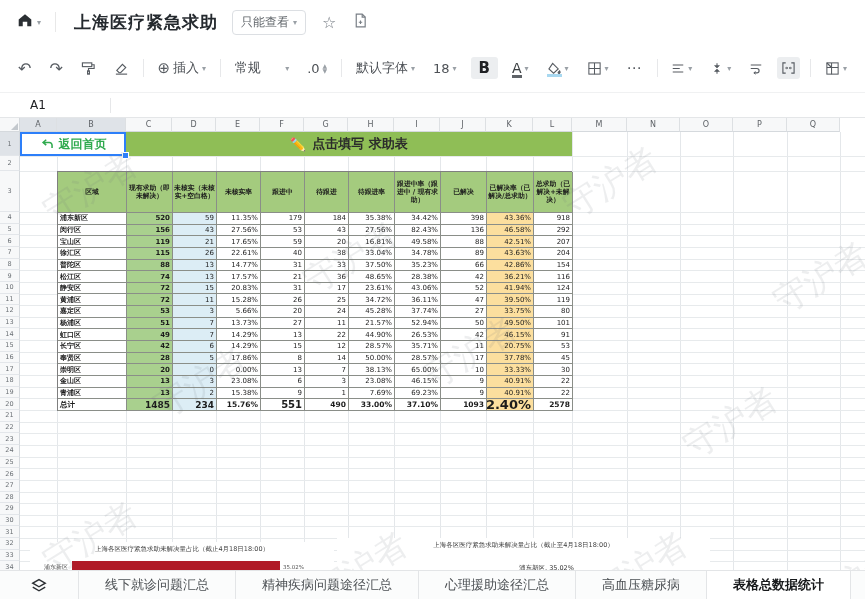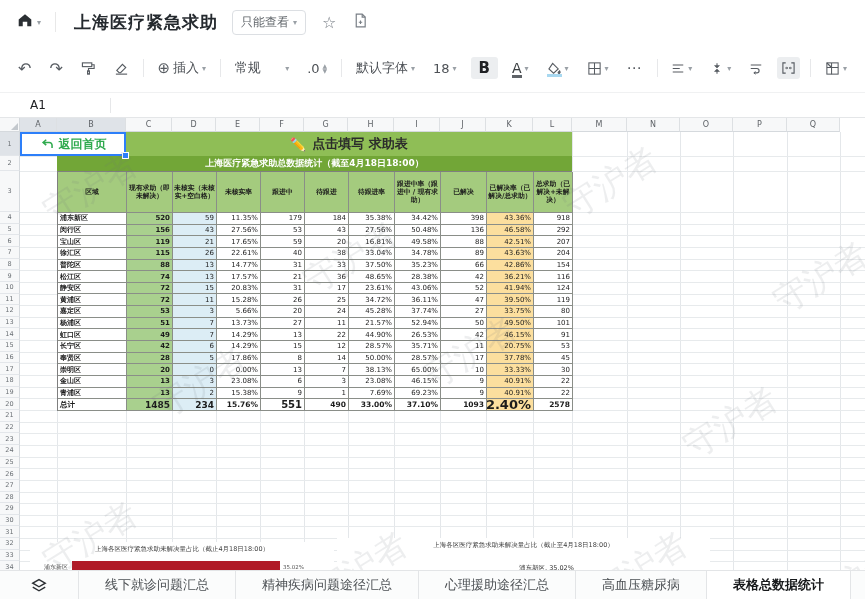--- a/index.html
+++ b/index.html
@@ -227,21 +227,20 @@
     <div style="flex:1; height:100%;"></div>
   </div>
 
   <div id="sheet">
     <div class="cornerbox"></div>
 
     <div id="banner1">
       <span>✏️</span>
       <span>点击填写 求助表</span>
     </div>
-    <div id="banner2">上海医疗紧急求助总数据统计（截至4月18日18:00）</div>
 
     <div id="backcell">
       <svg width="14" height="12" viewBox="0 0 18 14" fill="none" stroke="#2faa4e" stroke-width="2">
           <path d="M15.5 12 V8.5 a3.5 3.5 0 0 0 -3.5 -3.5 H4.5"></path>
           <path d="M8 1.5 L4 5 L8 8.5"></path>
         </svg>
       <span class="lbl">返回首页</span>
     </div>
     <div id="selhandle"></div>
 
@@ -268,21 +267,21 @@
         <div class="td c8">398</div>
         <div class="td c9">43.36%</div>
         <div class="td c10">918</div>
         <div class="td c0">闵行区</div>
         <div class="td c1">156</div>
         <div class="td c2">43</div>
         <div class="td c3">27.56%</div>
         <div class="td c4">53</div>
         <div class="td c5">43</div>
         <div class="td c6">27.56%</div>
-        <div class="td c7">50.48%</div>
+        <div class="td c7">82.43%</div>
         <div class="td c8">136</div>
         <div class="td c9">46.58%</div>
         <div class="td c10">292</div>
         <div class="td c0">宝山区</div>
         <div class="td c1">119</div>
         <div class="td c2">21</div>
         <div class="td c3">17.65%</div>
         <div class="td c4">59</div>
         <div class="td c5">20</div>
         <div class="td c6">16.81%</div>

